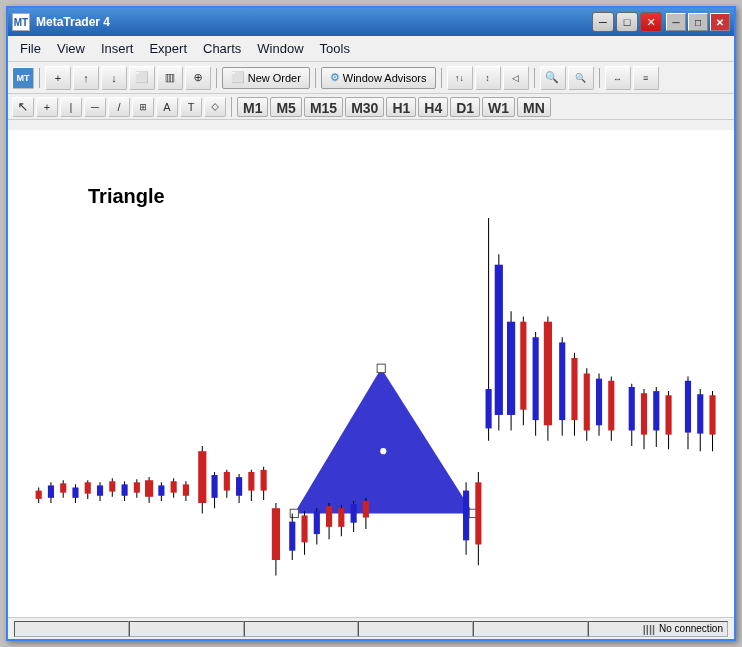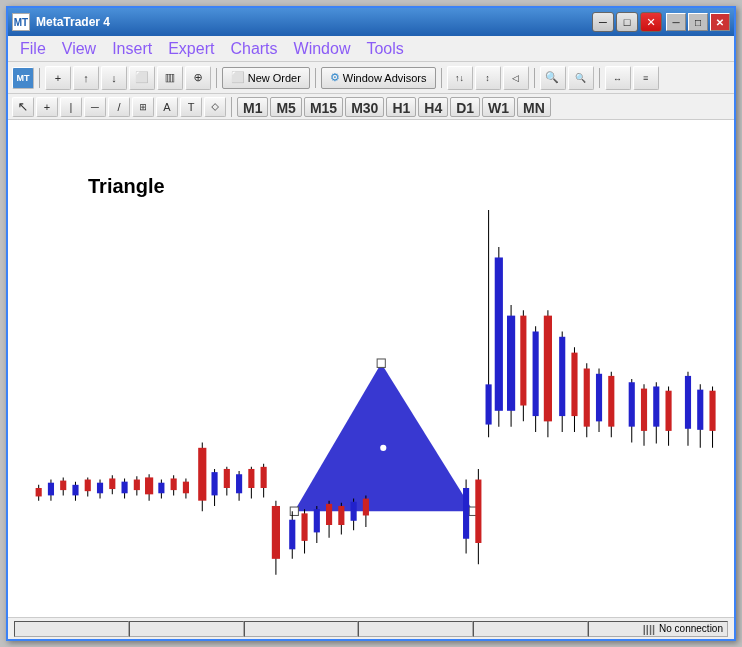--- a/index.html
+++ b/index.html
@@ -82,22 +82,22 @@
       background: #f0f0f0;
       display: flex;
       align-items: center;
       padding: 0 4px;
       border-bottom: 1px solid #ccc;
       flex-shrink: 0;
     }
     .menu-item {
       padding: 3px 8px;
       cursor: pointer;
-      font-size: 16px;
-      color: #8b5cf6;
+      font-size: 13px;
+      color: #0f172a;
       border-radius: 2px;
     }
 
     
     .toolbar {
       height: 32px;
       background: #f0f0f0;
       display: flex;
       align-items: center;
       padding: 0 4px;
@@ -163,20 +163,21 @@
       border-radius: 2px;
       color: #333;
     }
 
     
     .chart-area {
       flex: 1;
       background: white;
       position: relative;
       overflow: hidden;
+      margin-top: 10px;
     }
 
     .chart-label {
       position: absolute;
       top: 55px; left: 80px;
       font-size: 20px;
       font-weight: bold;
       color: #000;
     }
 

